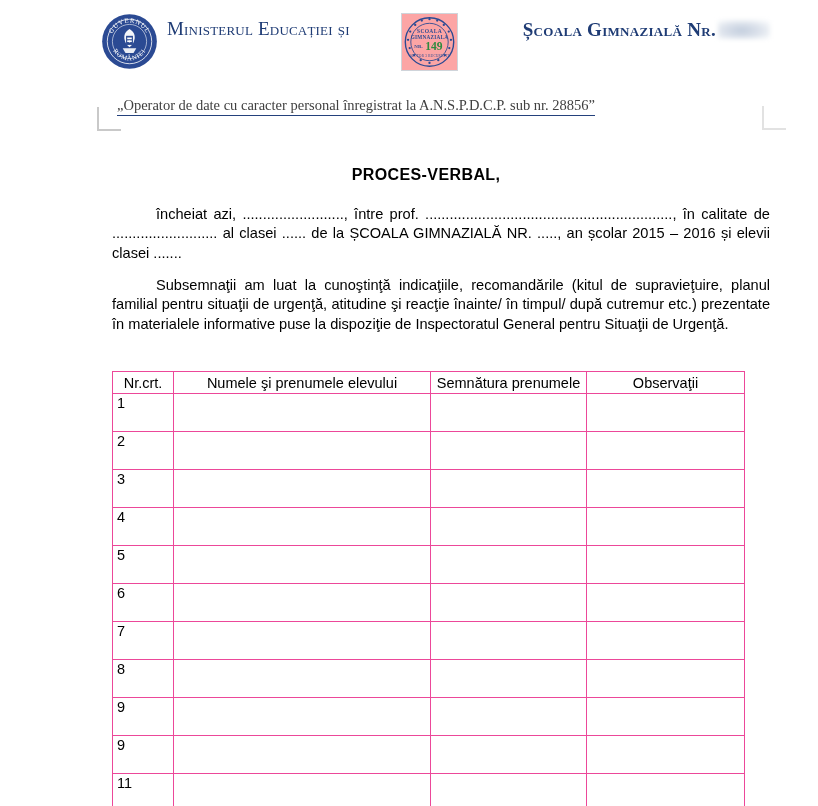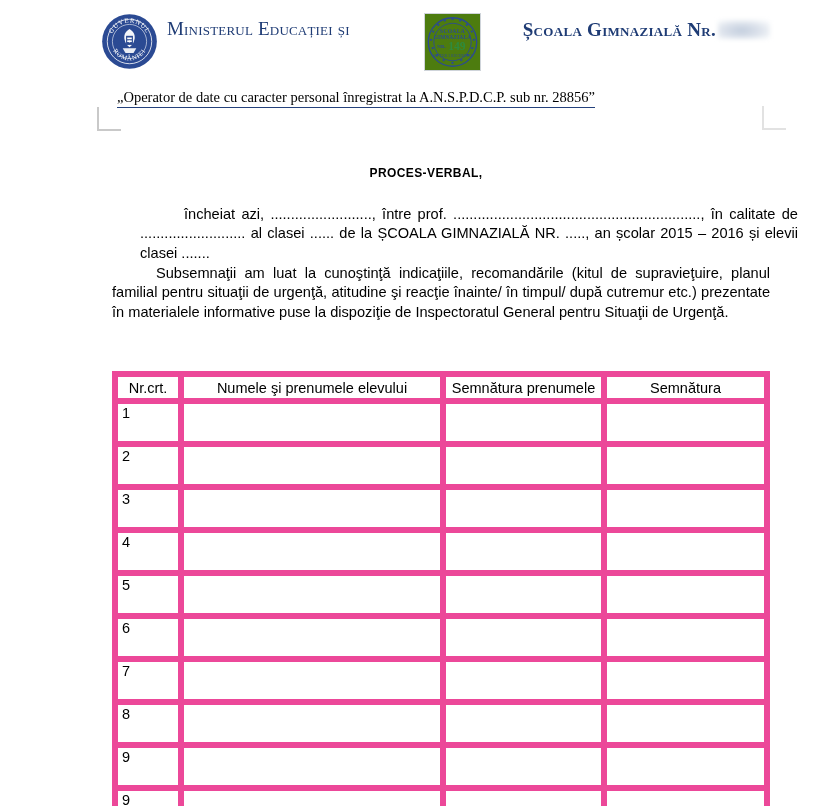--- a/index.html
+++ b/index.html
@@ -27,27 +27,27 @@
 
   .gov-seal {
     position: absolute;
     left: 101px;
     top: 13px;
     width: 57px;
     height: 57px;
   }
   .school-stamp {
     position: absolute;
-    left: 424px;
+    left: 401px;
     top: 13px;
     width: 57px;
     height: 58px;
     border: 1px solid #cfd4da;
     box-sizing: border-box;
-    background: #4d7c0f;
+    background: #fca5a5;
   }
 
   .ministry-name {
     position: absolute;
     left: 167px;
     top: 20px;
     width: 230px;
     font-family: "Liberation Serif", serif;
     font-variant: small-caps;
     font-size: 19px;
@@ -80,25 +80,25 @@
     vertical-align: -3px;
     margin-left: 2px;
     background: radial-gradient(ellipse at 45% 55%, #c2cddd 0%, #dde3ec 48%, #f2f5f8 78%, #ffffff 100%);
     filter: blur(2.2px);
   }
 
   
   .operator-line {
     position: absolute;
     left: 117px;
-    top: 88px;
+    top: 96px;
     font-family: "Liberation Serif", serif;
     font-size: 14.5px;
     line-height: 18px;
-    color: #000000;
+    color: #404040;
     border-bottom: 1.3px solid #24417C;
     padding-bottom: 1px;
     white-space: nowrap;
     text-align: center;
   }
 
   
   .crop-mark {
     position: absolute;
     width: 22px;
@@ -117,50 +117,50 @@
     border-bottom: 2px solid #e2e2e2;
   }
 
   
   .doc-title {
     position: absolute;
     left: 112px;
     top: 166px;
     width: 628px;
     text-align: center;
-    font-size: 12px;
+    font-size: 16px;
     font-weight: bold;
     letter-spacing: 0.4px;
   }
 
   .para {
     position: absolute;
     left: 112px;
     width: 658px;
     font-size: 14.6px;
     line-height: 19.4px;
     text-align: justify;
     text-justify: inter-word;
   }
-  .para-1 { top: 205px; margin-left: 28px; }
-  .para-2 { top: 264px; }
+  .para-1 { top: 205px; }
+  .para-2 { top: 276px; }
   .indent { display: inline-block; width: 44px; }
 
   
   .roster-table {
     position: absolute;
     left: 112px;
     top: 371px;
     width: 628px;
     border-collapse: collapse;
     table-layout: fixed;
   }
   .roster-table th,
   .roster-table td {
-    border: 6px solid #ec4899;
+    border: 1px solid #ec4899;
     font-size: 14.5px;
     font-weight: normal;
     padding: 0;
   }
   .roster-table th {
     height: 21px;
     text-align: center;
     vertical-align: middle;
   }
   .roster-table td {
@@ -250,21 +250,21 @@
 <div class="para para-1"><span class="indent"></span><span>încheiat azi, ........................., între prof. ............................................................., în calitate de .......................... al clasei ...... de la ȘCOALA GIMNAZIALĂ NR. ....., an școlar 2015 – 2016 și elevii clasei .......</span></div>
 
 <div class="para para-2"><span class="indent"></span><span>Subsemnaţii am luat la cunoştinţă indicaţiile, recomandările (kitul de supravieţuire, planul familial pentru situaţii de urgenţă, atitudine şi reacţie înainte/ în timpul/ după cutremur etc.) prezentate în materialele informative puse la dispoziţie de Inspectoratul General pentru Situaţii de Urgenţă.</span></div>
 
 <table class="roster-table">
   <thead>
     <tr>
       <th class="col-nr">Nr.crt.</th>
       <th class="col-name">Numele şi prenumele elevului</th>
       <th class="col-sign">Semnătura prenumele</th>
-      <th class="col-obs">Semnătura</th>
+      <th class="col-obs">Observaţii</th>
     </tr>
   </thead>
   <tbody>
       <tr>
         <td class="col-nr">1</td>
         <td class="col-name"></td>
         <td class="col-sign"></td>
         <td class="col-obs"></td>
       </tr>
       <tr>

